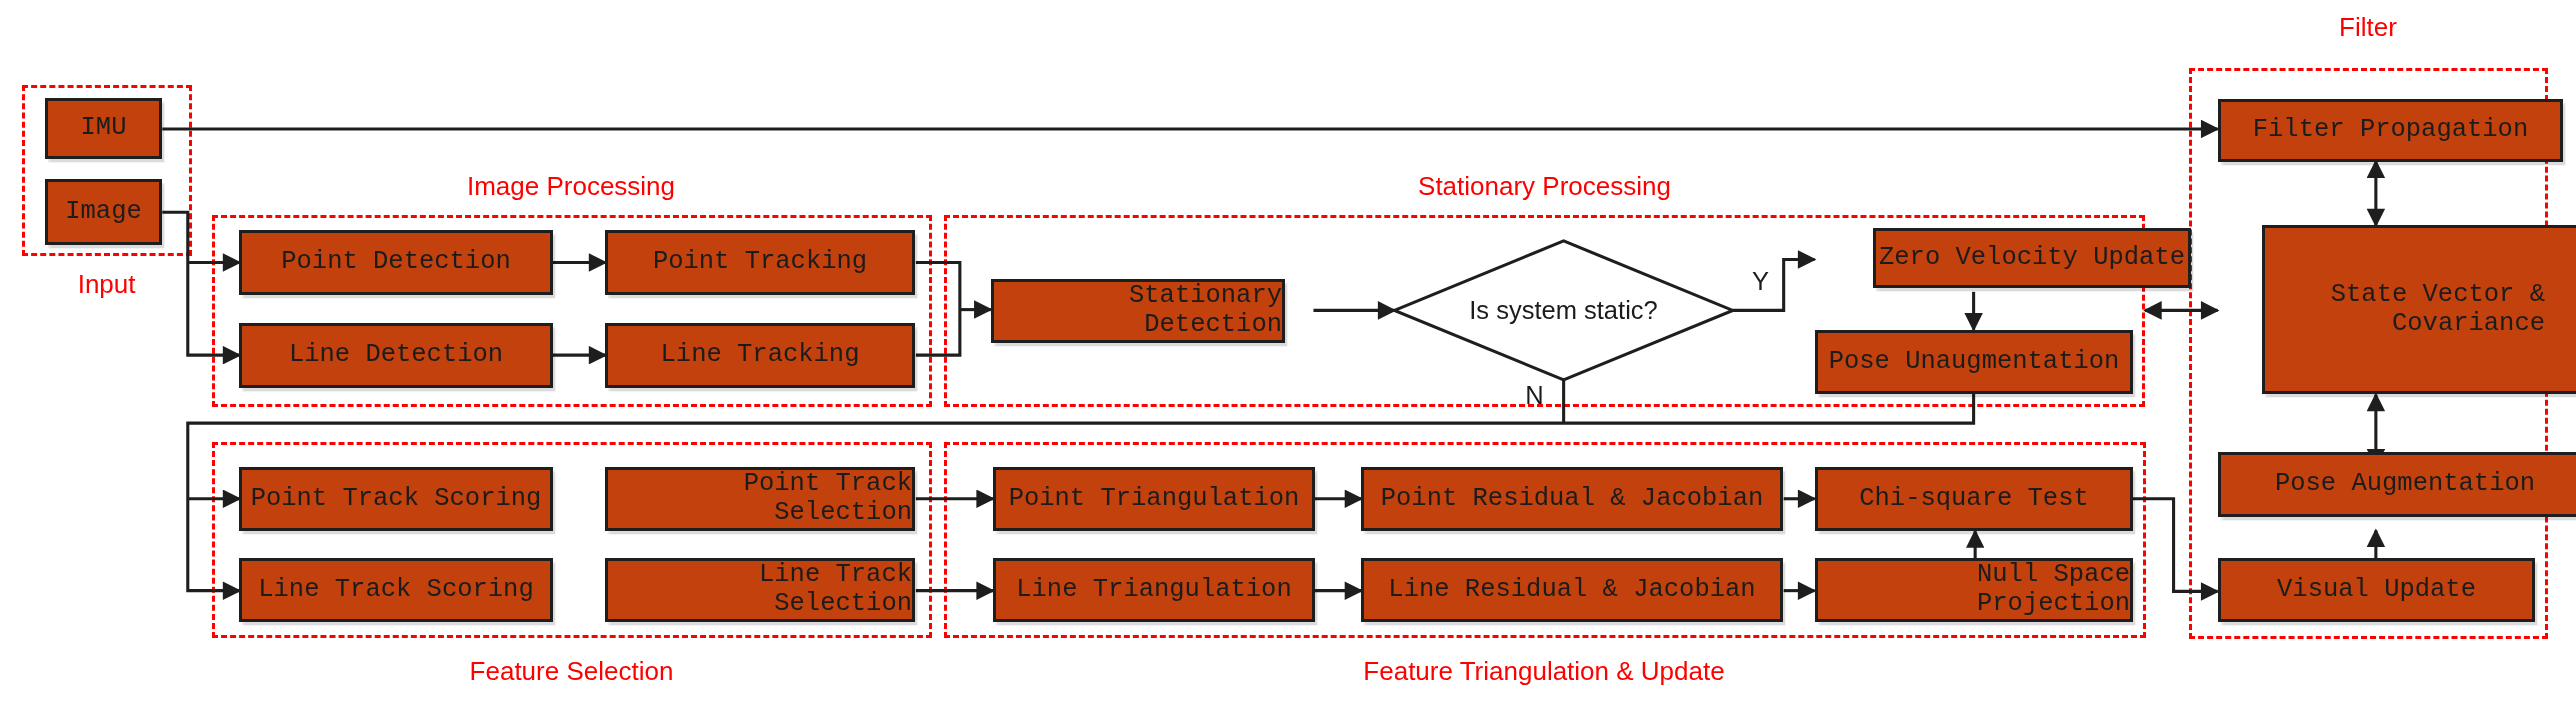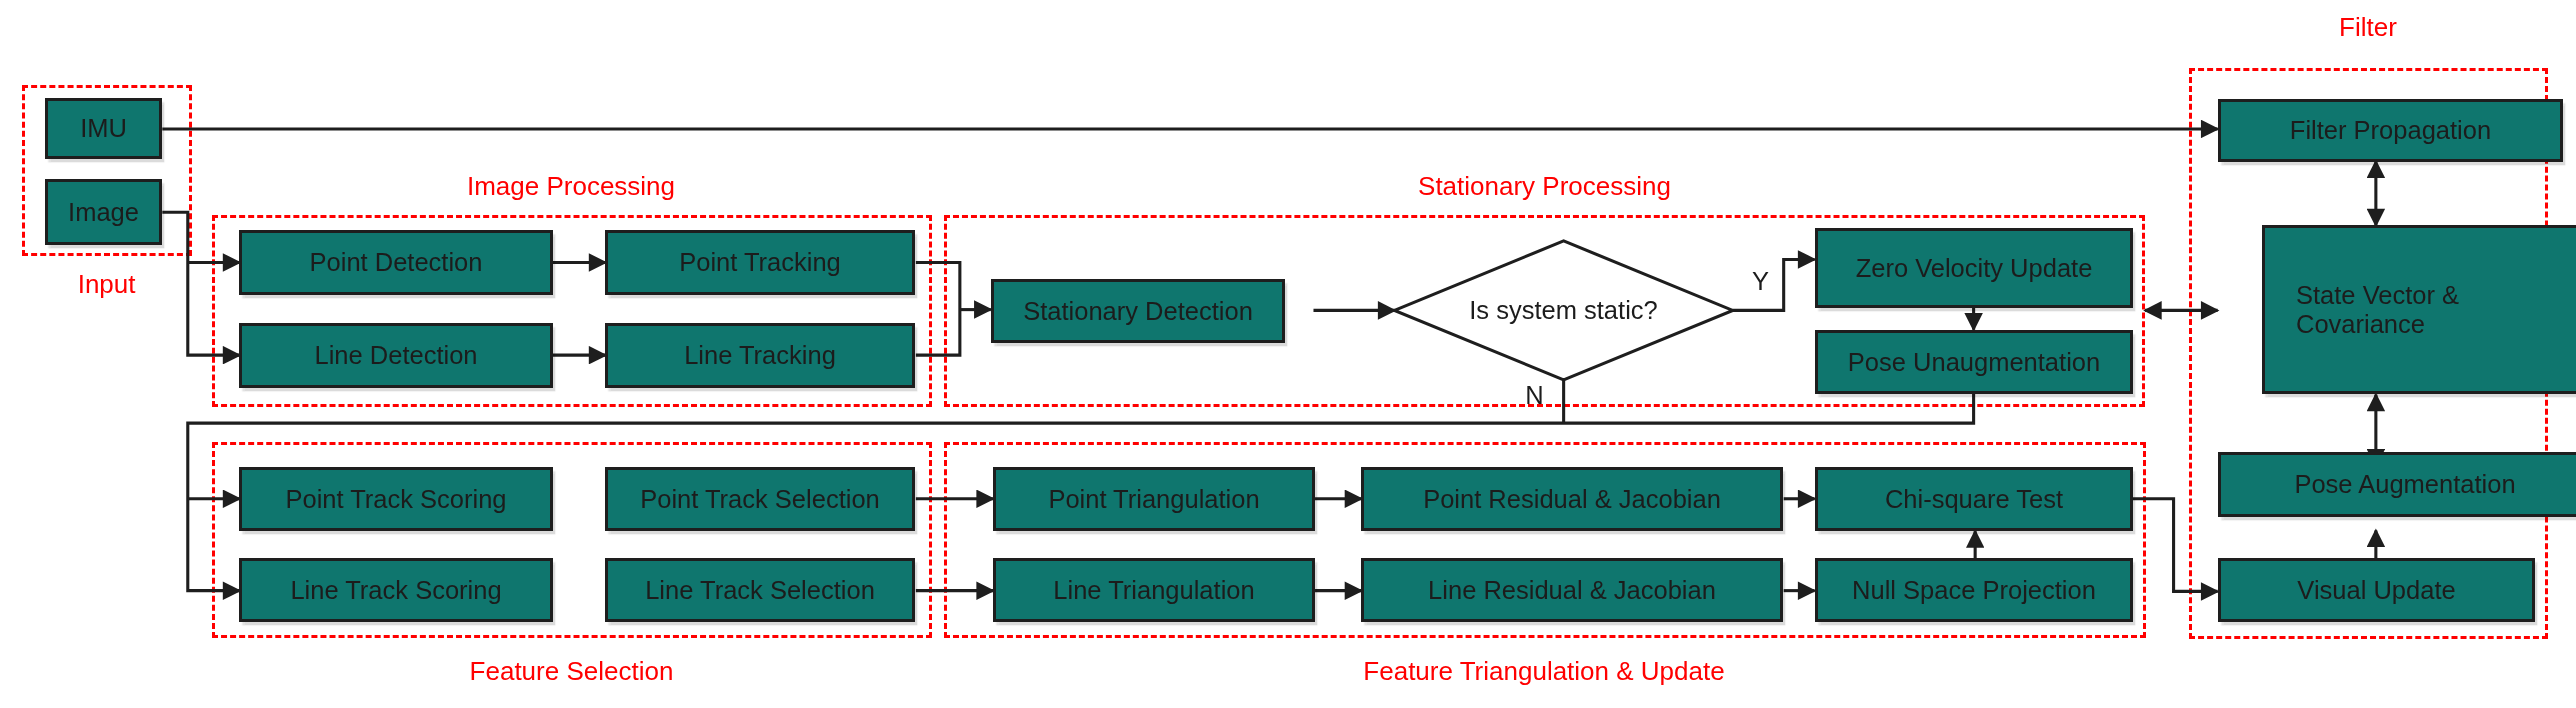--- a/index.html
+++ b/index.html
@@ -1,24 +1,25 @@
 <!DOCTYPE html>
 <html style="font-size:12.4px"><head>
 <meta charset="utf-8">
 <style>
   html,body{margin:0;padding:0;background:#ffffff;}
   .canvas{
     position:relative;width:2576px;height:708px;background:#ffffff;overflow:hidden;
     font-family:"Liberation Sans","DejaVu Sans",sans-serif;color:#1c1c1c;
   }
   .node{
-    position:absolute;box-sizing:border-box;background:#0f766e;
+    position:absolute;box-sizing:border-box;background:#c2410c;
     border:3.1px solid #1e1e1e;display:flex;align-items:center;justify-content:center;
-    text-align:left;font-size:25.5px;line-height:1.12;
+    text-align:right;font-size:25.5px;line-height:1.12;
     box-shadow:3.1px 3.9px 1.5px rgba(0,0,0,0.14);
+    font-family:Liberation Mono, monospace;
   }
   .section{
     position:absolute;box-sizing:border-box;border:3.9px dashed #ff0000;background:transparent;
   }
   .slabel{
     position:absolute;color:#ff0000;font-size:26px;text-align:right;white-space:nowrap;
     display:flex;align-items:center;justify-content:center;
   }
   .floating{
     position:absolute;font-size:25.5px;color:#1c1c1c;display:flex;align-items:center;justify-content:center;
@@ -103,21 +104,21 @@
 
   <div class="node" style="left:239px;top:230px;width:314px;height:65px">Point Detection</div>
   <div class="node" style="left:605px;top:230px;width:310px;height:65px">Point Tracking</div>
   <div class="node" style="left:239px;top:323px;width:314px;height:65px">Line Detection</div>
   <div class="node" style="left:605px;top:323px;width:310px;height:65px">Line Tracking</div>
 
   <div class="node" style="left:991px;top:279px;width:294px;height:64px">Stationary Detection</div>
   <div class="floating" style="left:1432px;top:295px;width:263px;height:31px">Is system static?</div>
   <div class="floating" style="left:1741px;top:266px;width:39px;height:31px">Y</div>
   <div class="floating" style="left:1515px;top:380px;width:39px;height:31px">N</div>
-  <div class="node" style="left:1815px;top:228px;width:318px;height:80px">Zero Velocity Update</div>
+  <div class="node" style="left:1873px;top:228px;width:318px;height:60px">Zero Velocity Update</div>
   <div class="node" style="left:1815px;top:330px;width:318px;height:64px">Pose Unaugmentation</div>
 
   <div class="node" style="left:239px;top:467px;width:314px;height:64px">Point Track Scoring</div>
   <div class="node" style="left:605px;top:467px;width:310px;height:64px">Point Track Selection</div>
   <div class="node" style="left:239px;top:558px;width:314px;height:64px">Line Track Scoring</div>
   <div class="node" style="left:605px;top:558px;width:310px;height:64px">Line Track Selection</div>
 
   <div class="node" style="left:993px;top:467px;width:322px;height:64px">Point Triangulation</div>
   <div class="node" style="left:1361px;top:467px;width:422px;height:64px">Point Residual &amp; Jacobian</div>
   <div class="node" style="left:1361px;top:558px;width:422px;height:64px">Line Residual &amp; Jacobian</div>

